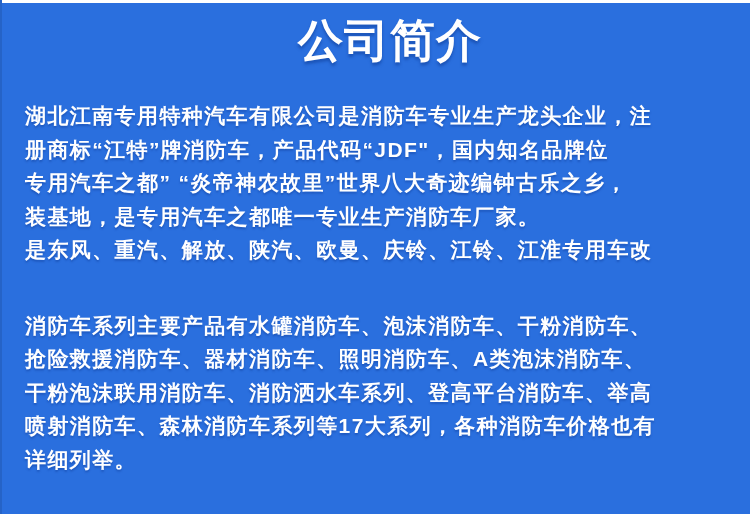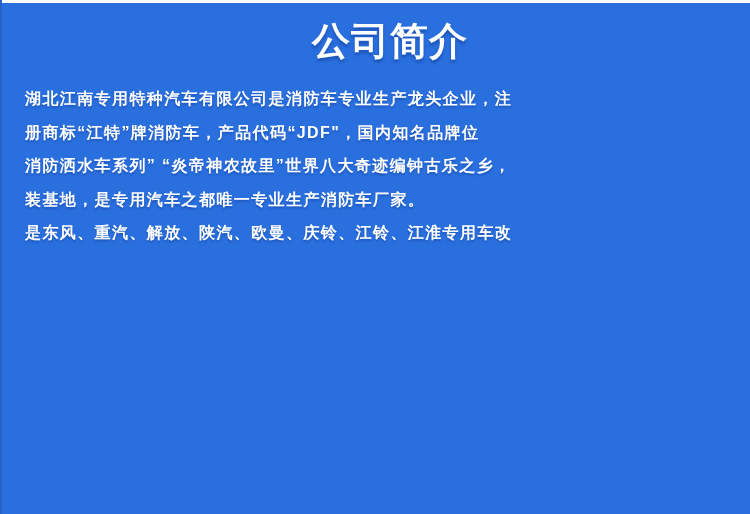--- a/index.html
+++ b/index.html
@@ -14,34 +14,34 @@
     border-left: 2px solid rgba(0,0,0,0.10);
   }
   .top-strip {
     width: 100%;
     height: 3px;
     background: #ffffff;
   }
   .page-title {
     margin-top: 12px;
     text-align: center;
-    font-size: 38px;
+    font-size: 45px;
     line-height: 52px;
     font-weight: bold;
     letter-spacing: 1px;
     color: #ffffff;
     text-shadow: 0 3px 3px rgba(15, 60, 150, 0.55);
     padding-left: 28px;
   }
   .content {
-    margin-top: 15px;
+    margin-top: 32px;
     padding-left: 23px;
     padding-right: 17px;
     color: #ffffff;
-    font-size: 16px;
+    font-size: 21px;
     font-weight: bold;
     line-height: 33.5px;
     letter-spacing: 1.4px;
     text-shadow: 0 2px 2px rgba(15, 60, 150, 0.45);
   }
   .paragraph + .paragraph {
     margin-top: 42px;
   }
   .text-line {
     white-space: nowrap;
@@ -53,20 +53,27 @@
 <div class="page">
   <div class="top-strip"></div>
 
   <h1 class="page-title">公司简介</h1>
 
   <div class="content">
 
     <div class="paragraph">
       <div class="text-line">湖北江南专用特种汽车有限公司是消防车专业生产龙头企业，注</div>
       <div class="text-line">册商标“江特”牌消防车，产品代码“JDF"，国内知名品牌位</div>
-      <div class="text-line">消防洒水车系列” “炎帝神农故里”世界八大奇迹编钟古乐之乡，</div>
+      <div class="text-line">专用汽车之都” “炎帝神农故里”世界八大奇迹编钟古乐之乡，</div>
       <div class="text-line">装基地，是专用汽车之都唯一专业生产消防车厂家。</div>
       <div class="text-line">是东风、重汽、解放、陕汽、欧曼、庆铃、江铃、江淮专用车改</div>
     </div>
 
+    <div class="paragraph">
+      <div class="text-line">消防车系列主要产品有水罐消防车、泡沫消防车、干粉消防车、</div>
+      <div class="text-line">抢险救援消防车、器材消防车、照明消防车、A类泡沫消防车、</div>
+      <div class="text-line">干粉泡沫联用消防车、消防洒水车系列、登高平台消防车、举高</div>
+      <div class="text-line">喷射消防车、森林消防车系列等17大系列，各种消防车价格也有</div>
+      <div class="text-line">详细列举。</div>
+    </div>
 
   </div>
 </div>
 
 </body></html>

